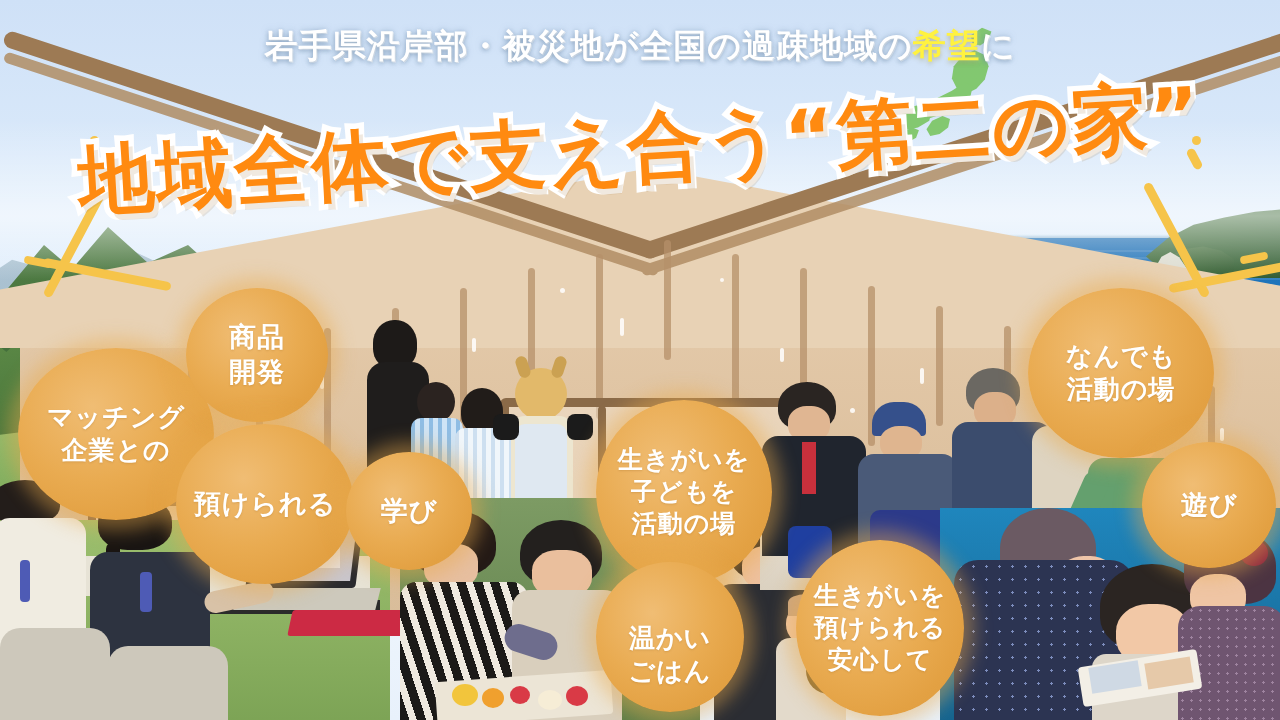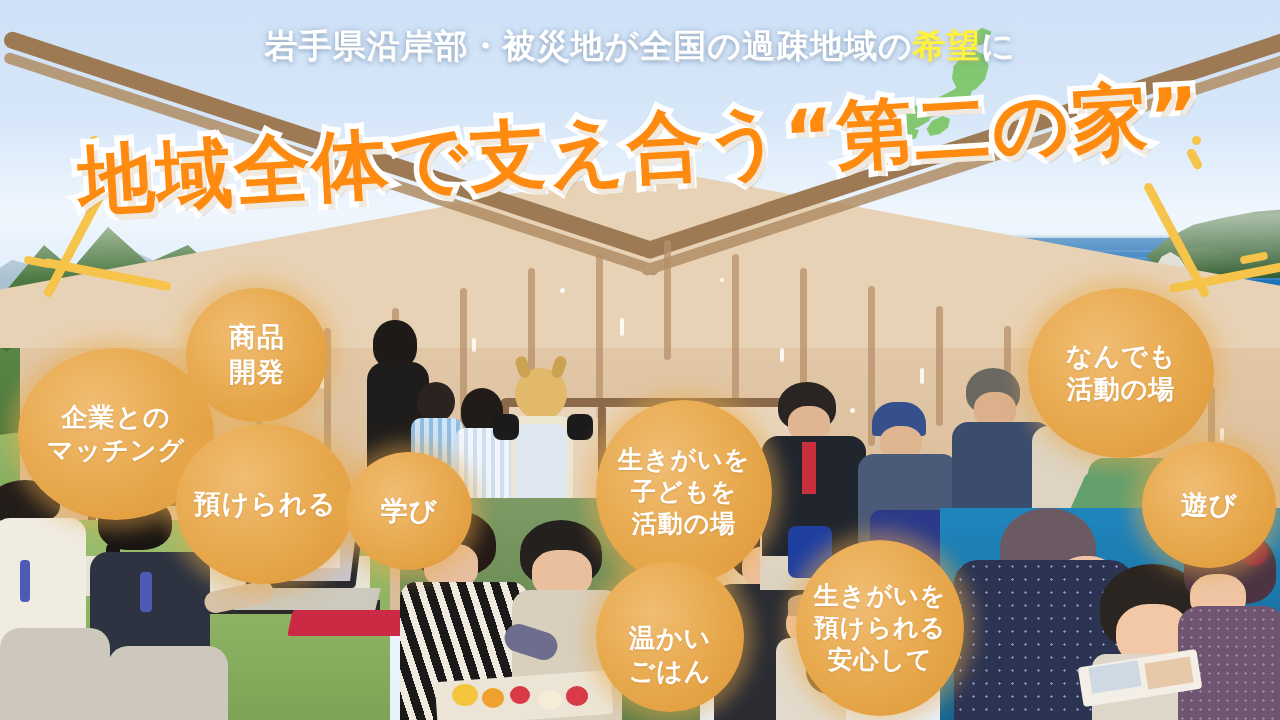--- a/index.html
+++ b/index.html
@@ -334,22 +334,22 @@
 
   <div class="sub-title">
     <span>岩手県沿岸部・被災地が全国の過疎地域の</span><span class="hl">希望</span><span>に</span>
   </div>
 
   <div class="main-title">地域全体で支え合う“第二の家”</div>
 
   <div id="bubble-layer">
       <div class="bub" style="left: 18px; top: 348px; width: 196px; height: 172px; font-size: 26px;">
         <div style="padding: 0px 4px;">
+          <div>マッチング</div>
           <div>企業との</div>
-          <div>マッチング</div>
         </div>
       </div>
       <div class="bub" style="left: 186px; top: 288px; width: 142px; height: 134px; font-size: 27px; justify-content: center;">
         <div style="padding: 0px 4px;">
           <div>商品</div>
           <div>開発</div>
         </div>
       </div>
       <div class="bub" style="left: 176px; top: 424px; width: 178px; height: 160px; font-size: 27px;">
         <div style="padding: 0px 4px;">

